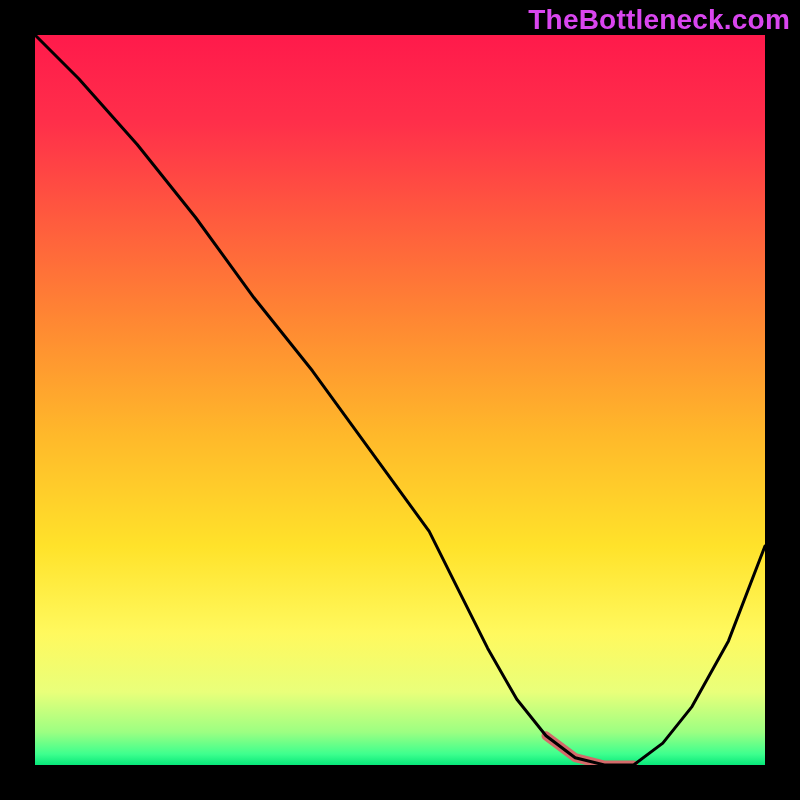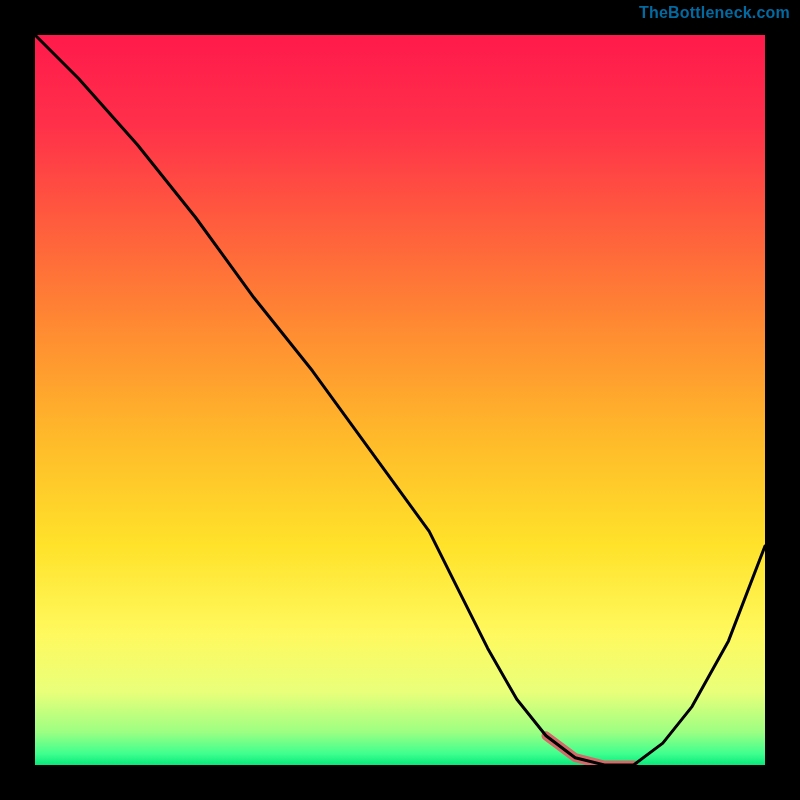--- a/index.html
+++ b/index.html
@@ -14,22 +14,22 @@
   .frame {
     position: relative;
     width: 800px;
     height: 800px;
     background: #000;
   }
   .watermark {
     position: absolute;
     top: 4px;
     right: 10px;
-    color: #0369a1;
-    font-size: 16px;
+    color: #d946ef;
+    font-size: 28px;
     font-weight: 600;
     letter-spacing: 0.2px;
     z-index: 10;
   }
   .plot-area {
     position: absolute;
     left: 35px;
     top: 35px;
     width: 730px;
     height: 730px;

